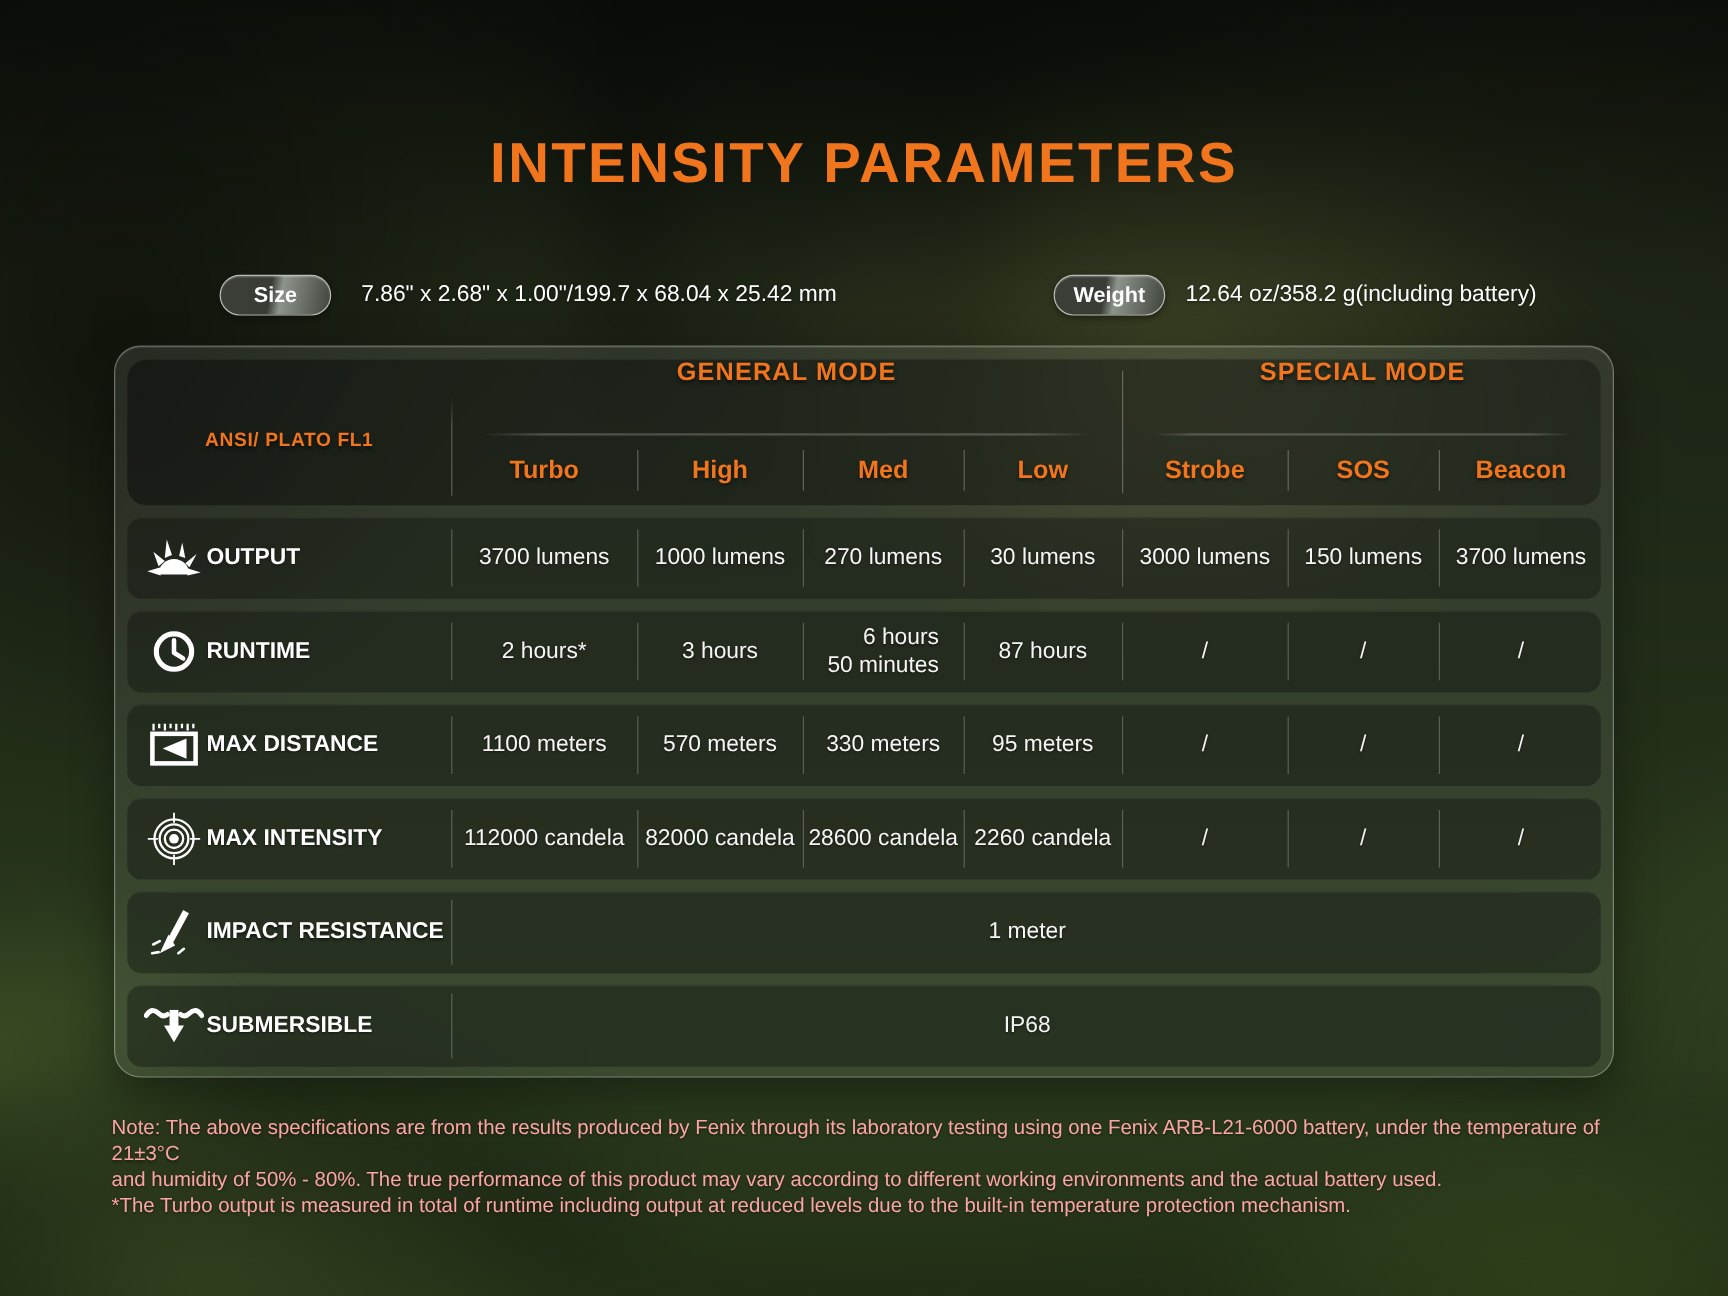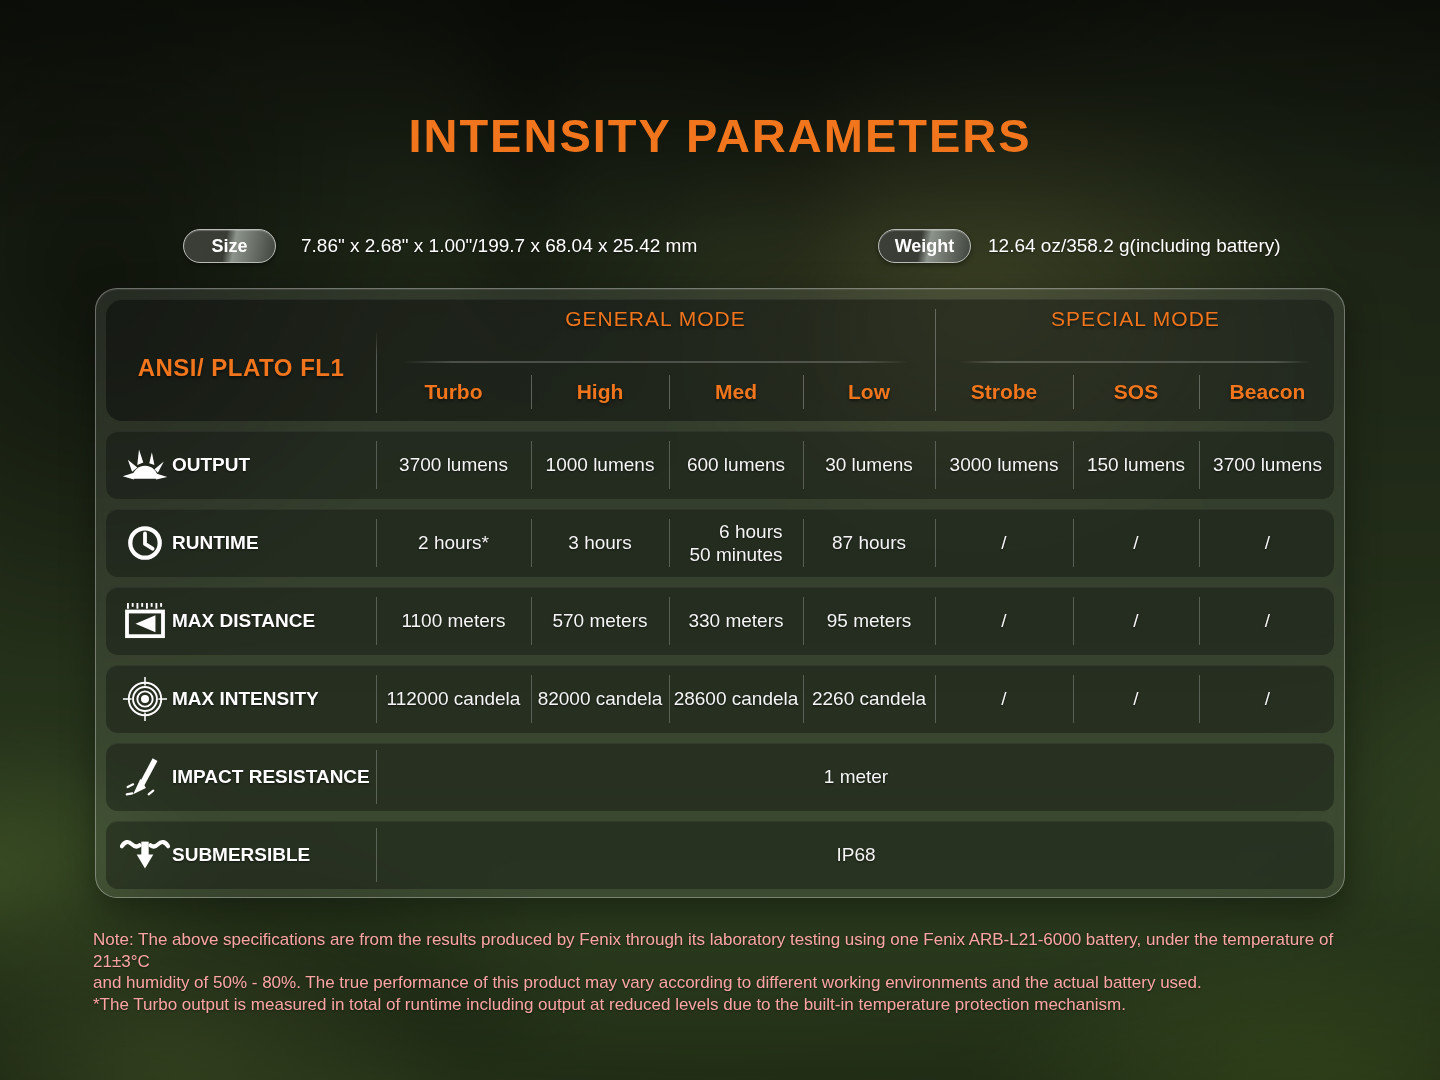--- a/index.html
+++ b/index.html
@@ -45,26 +45,26 @@
     padding:10px;border-radius:22px;
     background:rgba(185,195,183,.13);
     border:1px solid rgba(255,255,255,.32);
     box-shadow:0 12px 34px rgba(0,0,0,.35), inset 0 1px 1px rgba(255,255,255,.1);
     backdrop-filter:blur(5px);}
   .thead{position:relative;height:122px;border-radius:16px;
     background:linear-gradient(120deg, rgba(6,8,6,.5), rgba(14,17,13,.42));
     box-shadow:inset 0 1px 1px rgba(255,255,255,.07);
     display:grid;grid-template-columns:270px 1fr;margin-bottom:10px;}
   .corner{display:flex;align-items:center;justify-content:center;padding-top:16px;
-    color:var(--accent,#F0751C);font-size:24px;font-weight:bold;letter-spacing:.5px;
+    color:var(--accent,#F0751C);font-size:16px;font-weight:bold;letter-spacing:.5px;
     text-shadow:0 2px 3px rgba(0,0,0,.5);}
   .modes{display:flex;flex-direction:column;}
   .mode-titles{height:64px;display:grid;grid-template-columns:559px 401px;}
-  .mode-title{position:relative;display:flex;align-items:center;justify-content:center;
-    padding-bottom:24px;color:var(--accent,#F0751C);font-size:21px;font-weight:normal;
+  .mode-title{position:relative;display:flex;align-items:flex-start;justify-content:center;
+    padding-bottom:24px;color:var(--accent,#F0751C);font-size:21px;font-weight:bold;
     letter-spacing:1px;text-shadow:0 2px 3px rgba(0,0,0,.5);}
   .mode-line{position:absolute;left:26px;right:26px;bottom:0;height:2px;
     background:linear-gradient(90deg, transparent, rgba(255,255,255,.2) 10%, rgba(255,255,255,.2) 90%, transparent);}
   .sub-row{height:58px;display:grid;grid-template-columns:155px 138px 134px 132px 138px 126px 137px;align-items:center;}
   .sub{position:relative;text-align:center;color:var(--accent,#F0751C);
     font-size:21px;font-weight:bold;text-shadow:0 2px 3px rgba(0,0,0,.5);}
   .sub.sep::before{content:'';position:absolute;left:0;top:50%;transform:translateY(-50%);
     width:1px;height:34px;background:rgba(255,255,255,.28);}
   .vline-label{position:absolute;left:270px;top:32px;bottom:8px;width:1px;
     background:linear-gradient(180deg,transparent,rgba(255,255,255,.26) 30%,rgba(255,255,255,.26));}
@@ -146,21 +146,21 @@
             <polygon points="36,5 33,18 39,20"></polygon>
             <polygon points="50,16 39,25 43,29"></polygon>
             <polygon points="54,34 41,30 41,37"></polygon>
           </g>
             </svg>
         </span>
         <span class="row-label">OUTPUT</span>
       </div>
       <div class="cell">3700 lumens</div>
       <div class="cell">1000 lumens</div>
-      <div class="cell">600 lumens</div>
+      <div class="cell">270 lumens</div>
       <div class="cell">30 lumens</div>
       <div class="cell">3000 lumens</div>
       <div class="cell">150 lumens</div>
       <div class="cell">3700 lumens</div>
     </div>
 
     <div class="row">
       <div class="label-cell">
         <span class="icon">
           <svg viewBox="0 0 40 40" width="38" height="38">

